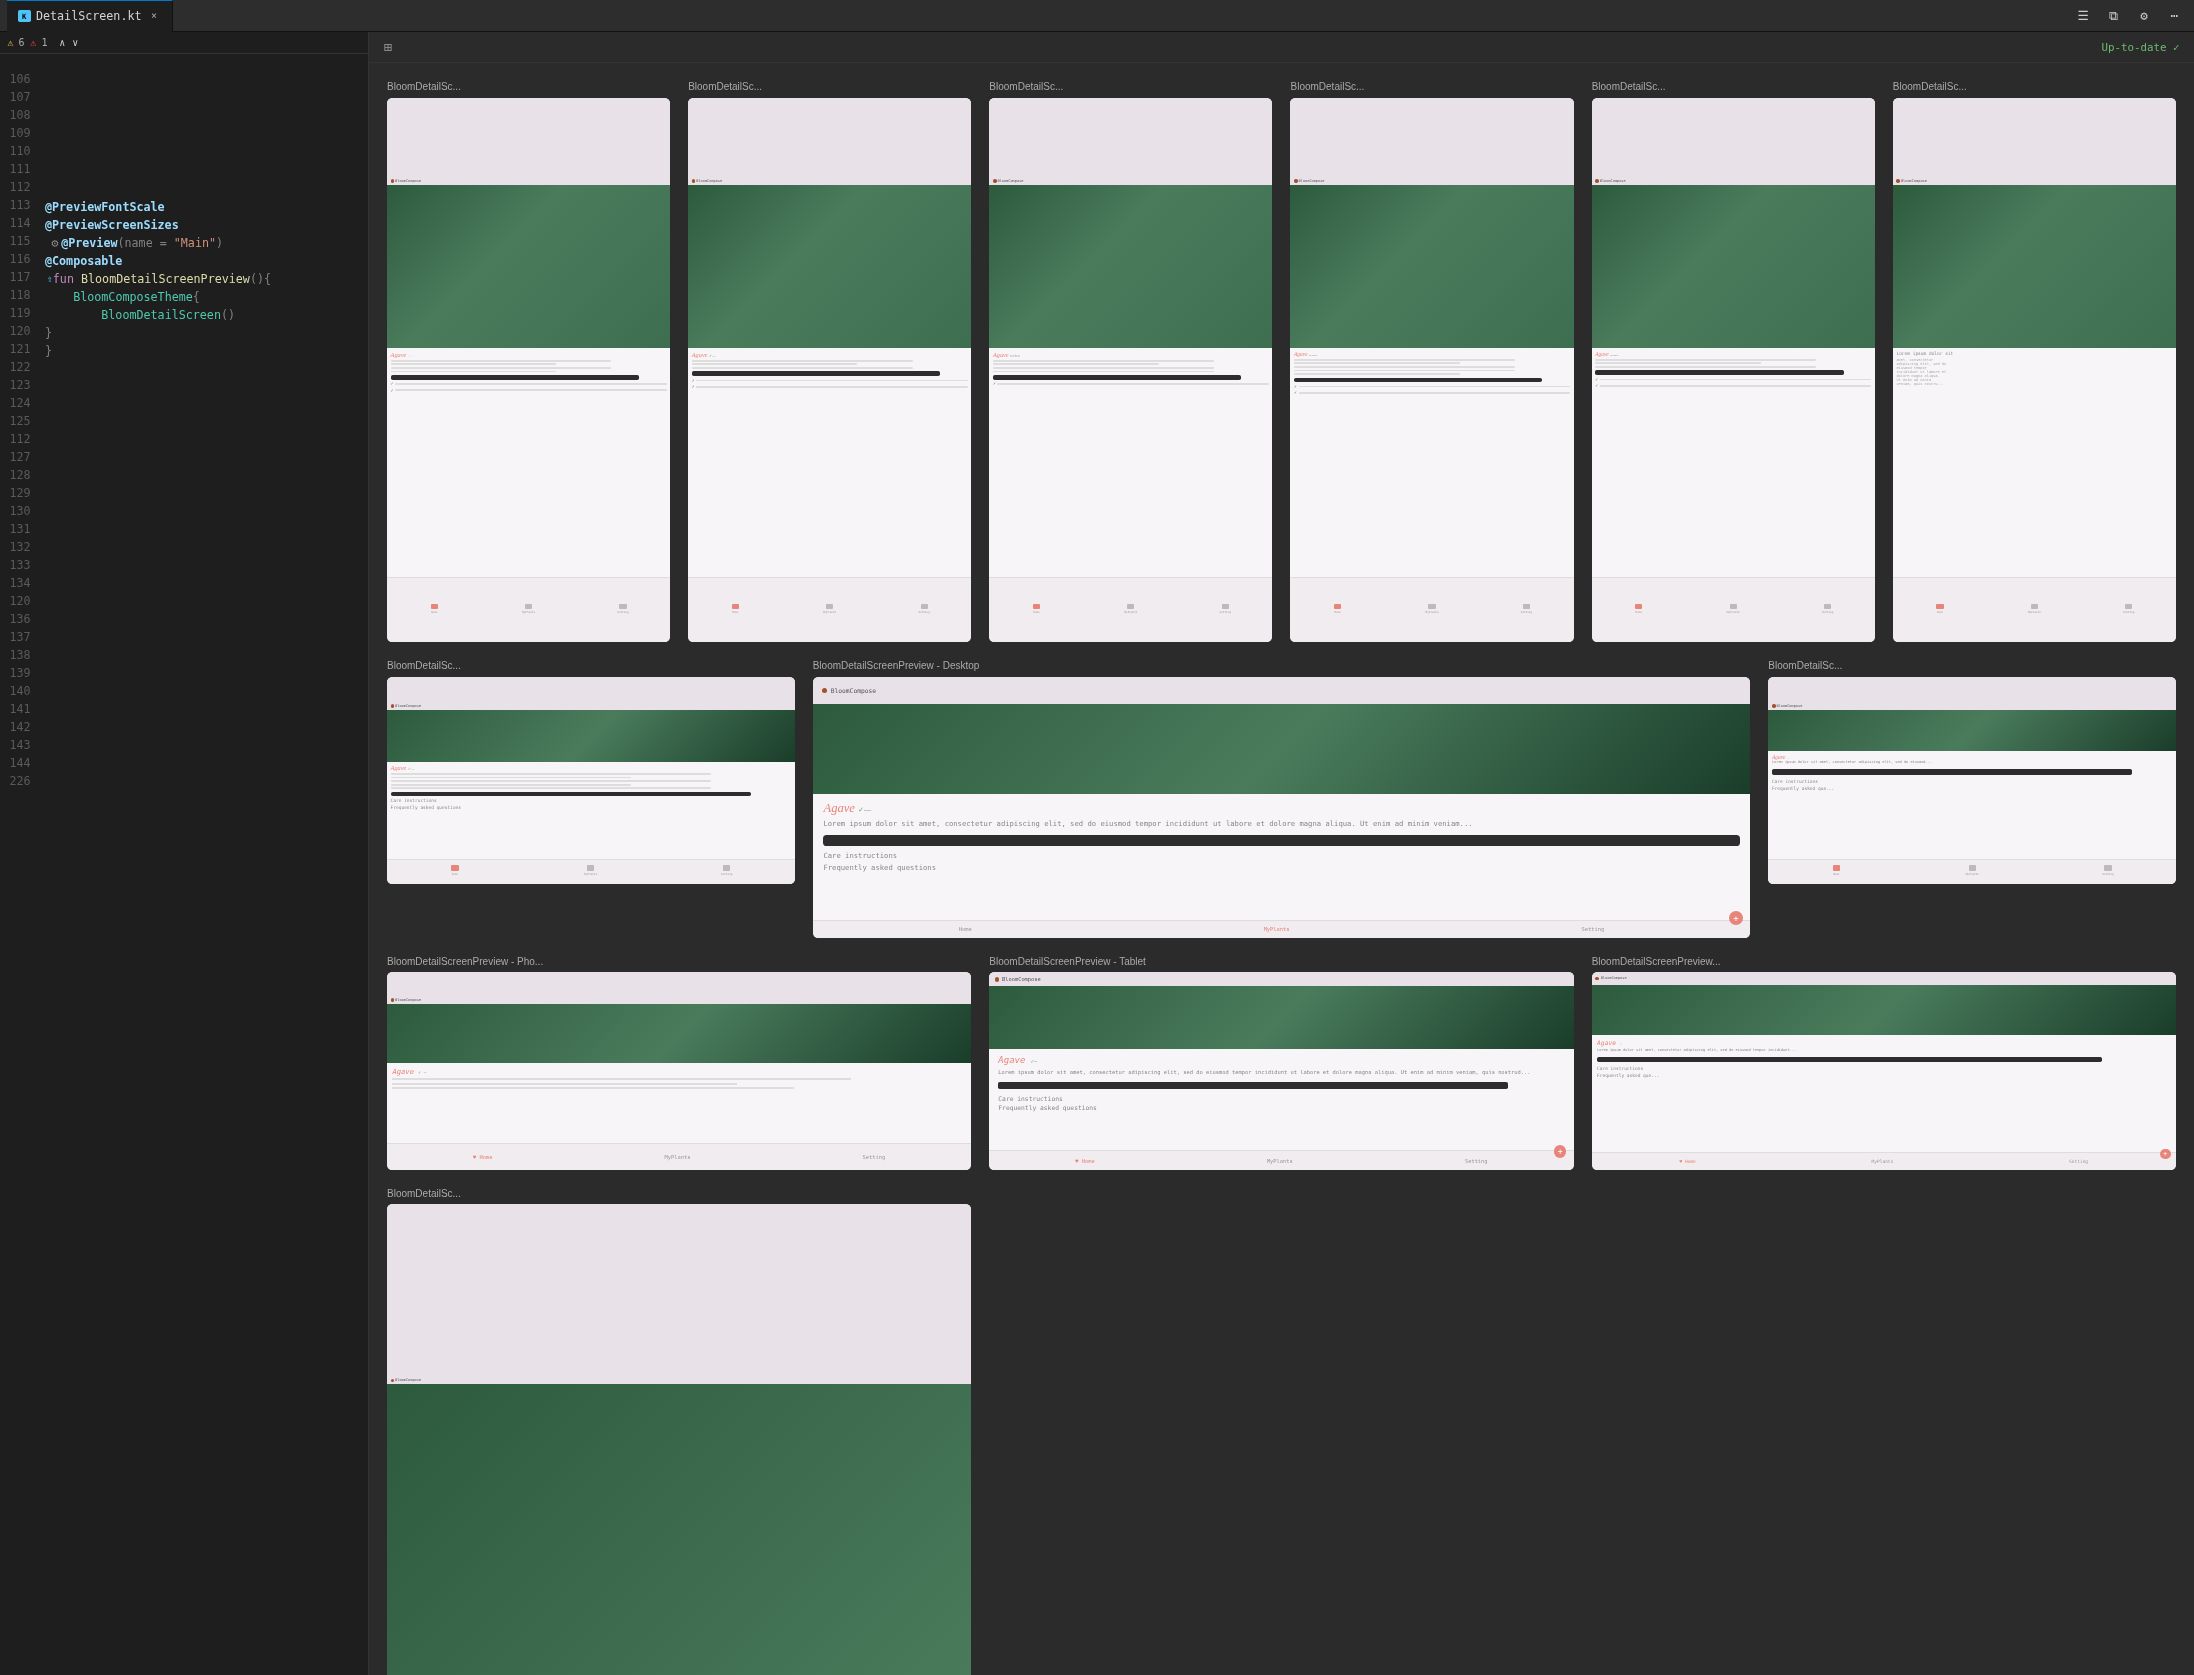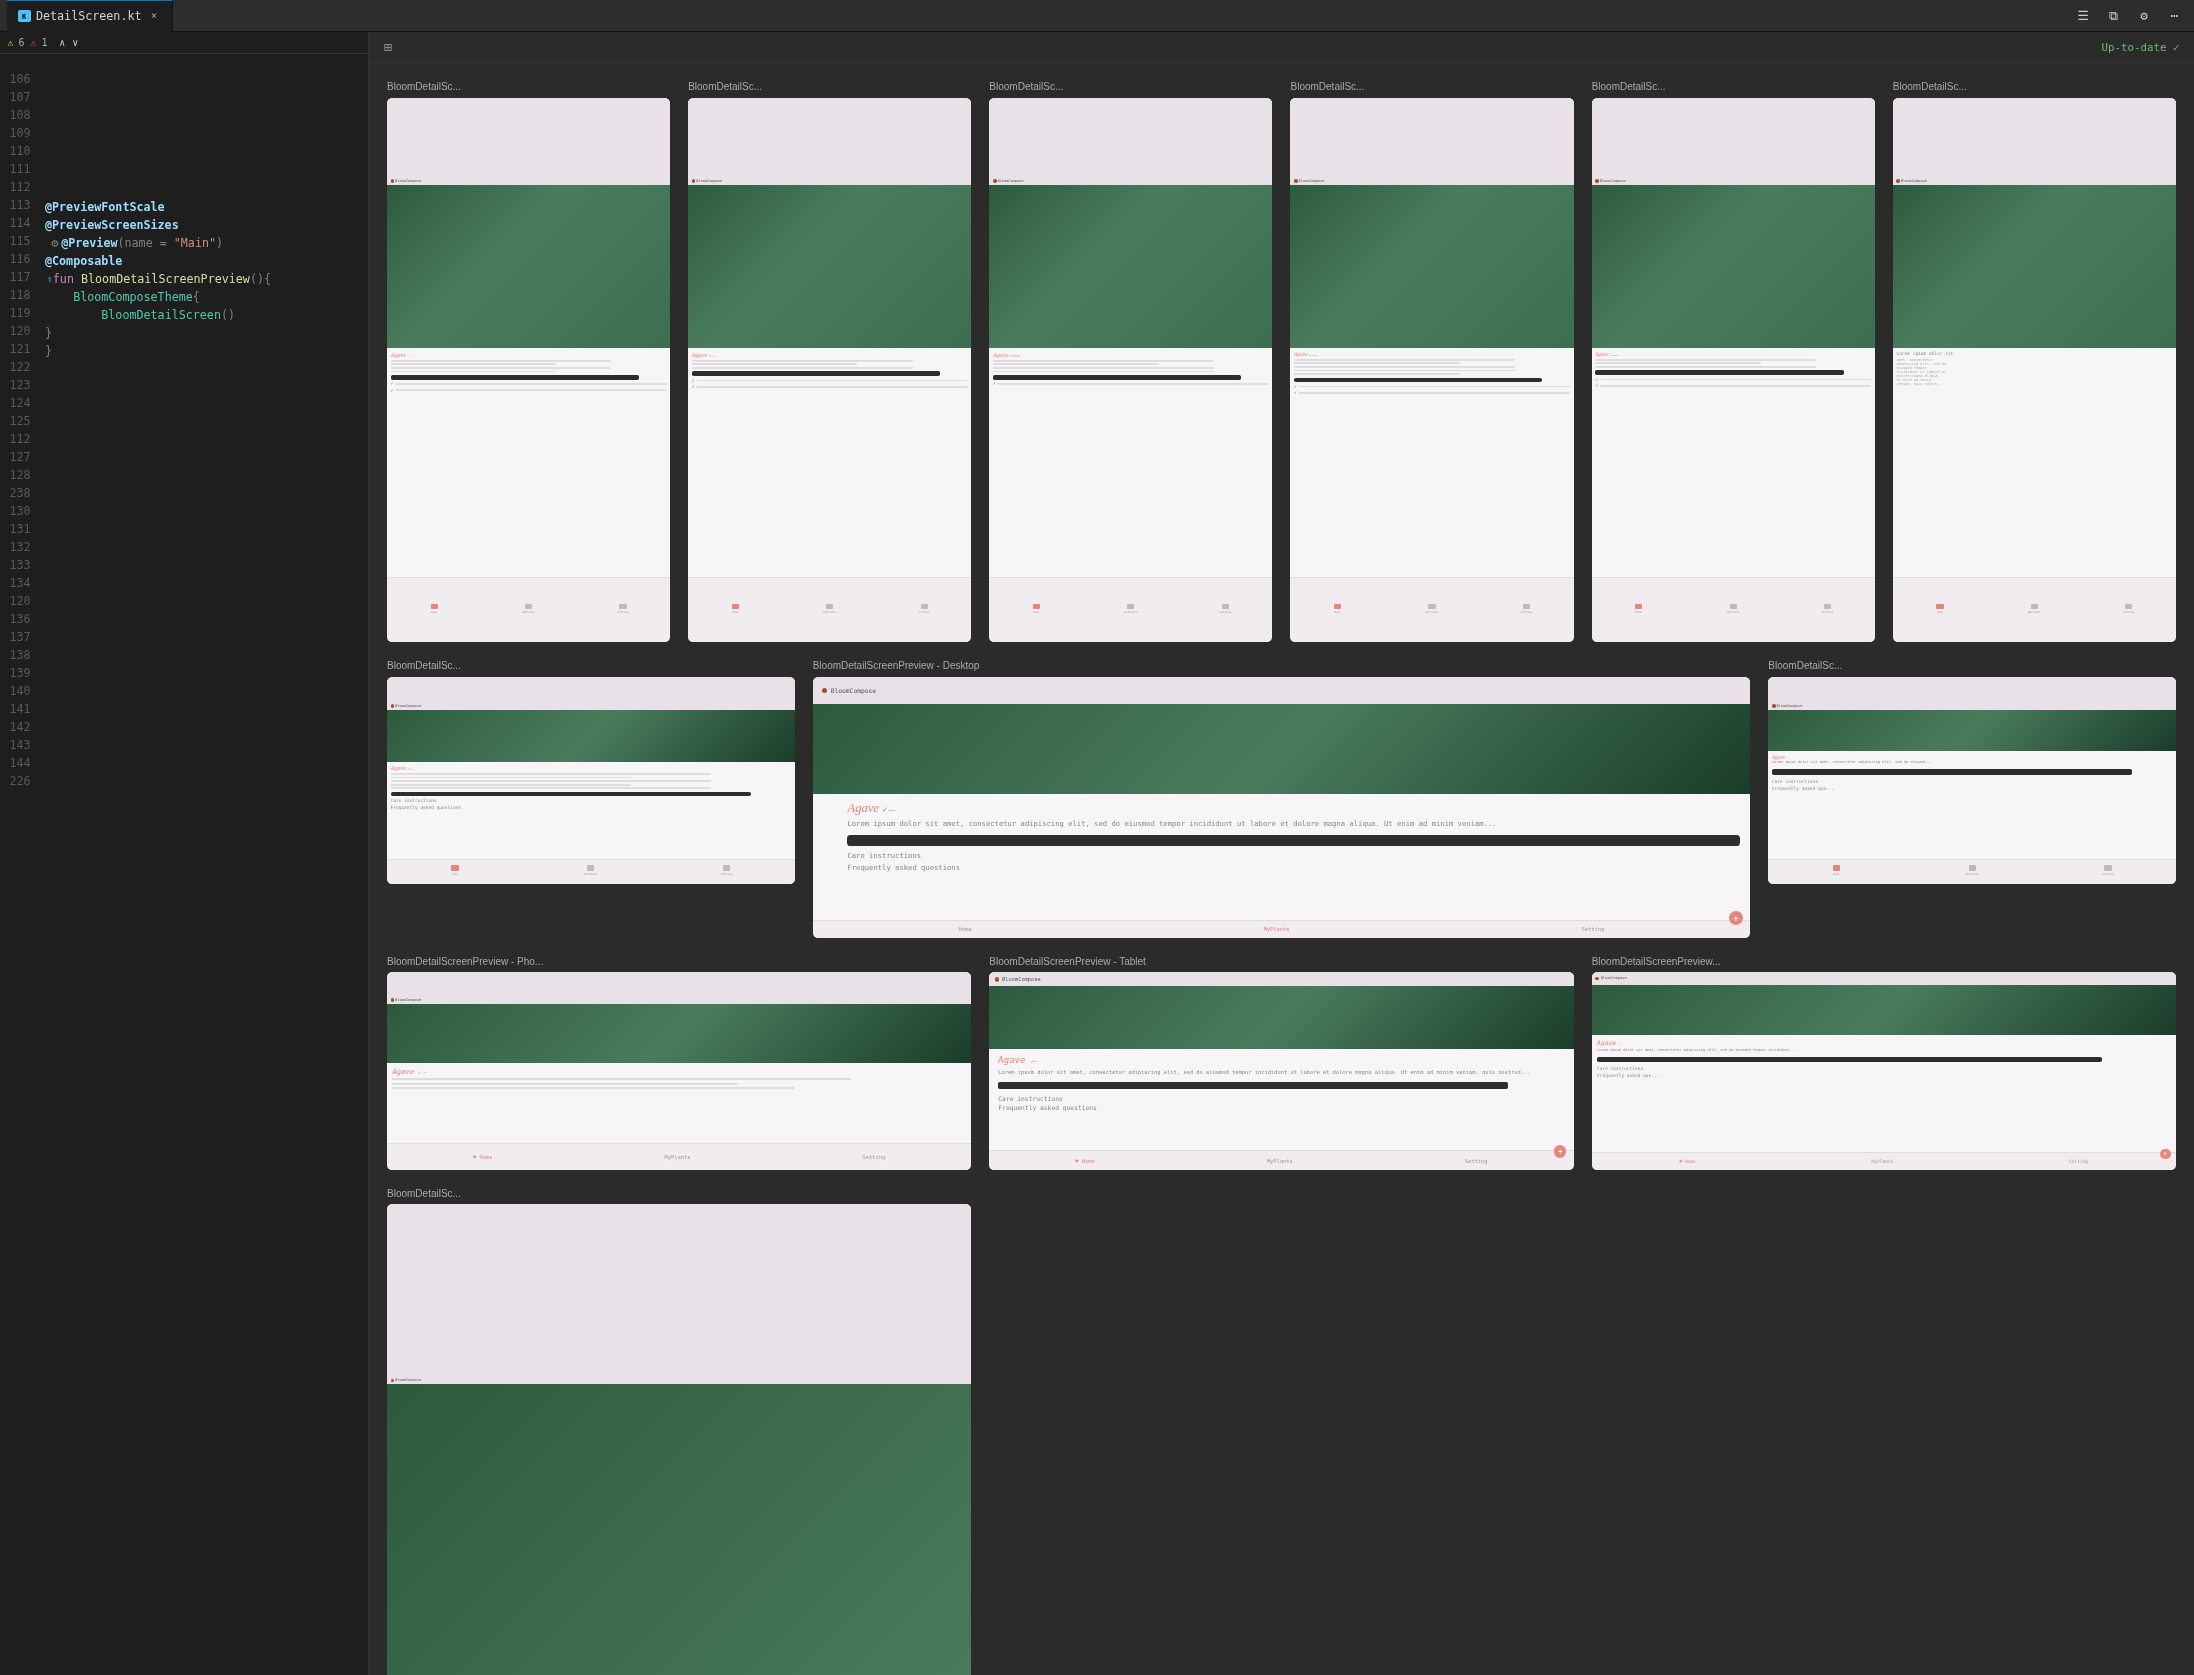--- a/index.html
+++ b/index.html
@@ -333,21 +333,20 @@
       font-size: 7.2px;
       color: #666;
     }
     .desktop-hero {
       height: 90px;
       background: linear-gradient(135deg, #2d5a3d, #4a7c5c, #1a3d2a);
     }
     .desktop-content {
       padding: 7.2px 10.8px;
       flex: 1;
-      margin-left: 24px;
     }
     .desktop-plant-name {
       font-size: 12.6px;
       color: #e8857a;
       font-family: serif;
       font-style: italic;
     }
     .desktop-care-btn {
       height: 10.8px;
       background: #2d2d2d;
@@ -515,21 +514,21 @@
         </div>
         <div class="line-row">
           <span class="line-number">127</span>
           <span class="line-content"></span>
         </div>
         <div class="line-row">
           <span class="line-number">128</span>
           <span class="line-content"></span>
         </div>
         <div class="line-row">
-          <span class="line-number">238</span>
+          <span class="line-number">129</span>
           <span class="line-content"></span>
         </div>
         <div class="line-row">
           <span class="line-number">130</span>
           <span class="line-content"></span>
         </div>
         <div class="line-row">
           <span class="line-number">131</span>
           <span class="line-content"></span>
         </div>

